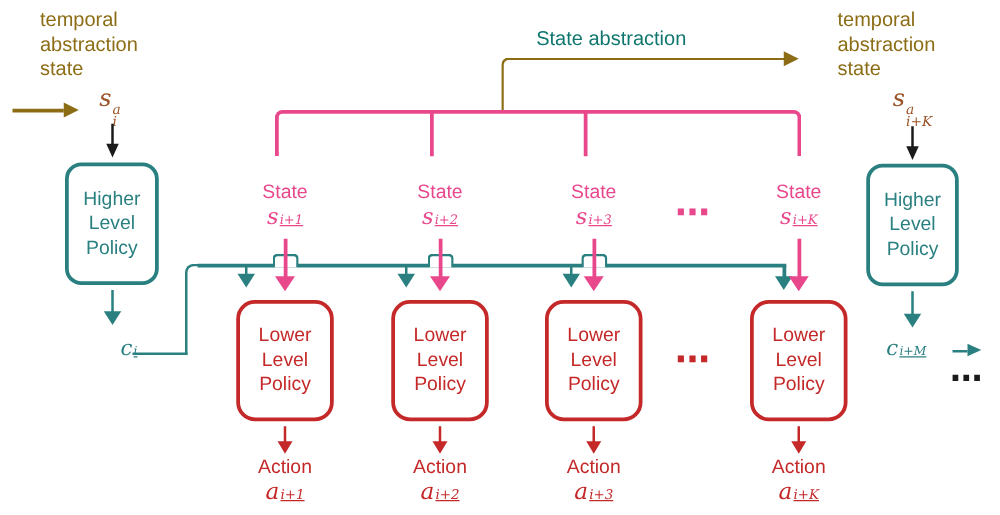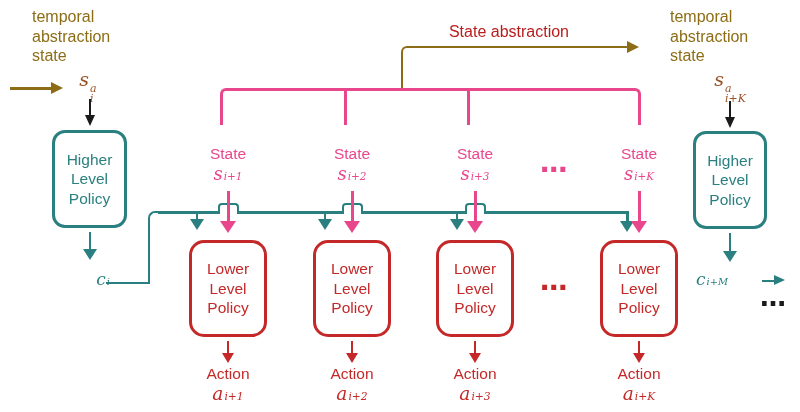--- a/index.html
+++ b/index.html
@@ -3,24 +3,24 @@
 <meta charset="utf-8">
 <style>
   html,body{margin:0;padding:0;background:#ffffff;}
   #canvas{
     position:relative;width:800px;height:412px;background:#ffffff;overflow:hidden;
     font-family:"Liberation Sans",sans-serif;
   }
   .abs{position:absolute;}
   
   .caption{width:120px;text-align:left;font-size:16px;line-height:19.5px;color:#8c6d16;}
-  .sa-label{width:160px;text-align:right;font-size:16px;color:#b91c1c;}
+  .sa-label{width:160px;text-align:center;font-size:16px;color:#0f766e;}
   .math{font-family:"DejaVu Serif",serif;font-style:italic;}
   .mstack{display:inline-flex;flex-direction:column;align-items:flex-start;font-size:0.58em;line-height:0.95;vertical-align:-0.5em;margin-left:1px;}
-  .msub{font-size:0.58em;line-height:1;margin-left:1px;}
+  .msub{font-size:0.58em;line-height:1;margin-left:1px;text-decoration:underline;}
   .brown{color:#9a5226;}
   .teal-t{color:#2a8080;}
   .pink-t{color:#e8478c;}
   .red-t{color:#c42828;}
   .state-block{width:96px;text-align:center;}
   .state-word{font-size:15.5px;color:#e8478c;display:block;}
   .state-math{font-size:18px;color:#e8478c;margin-top:1px;}
   .action-block{width:96px;text-align:center;}
   .action-word{font-size:15.5px;color:#c42828;display:block;}
   .action-math{font-size:18.5px;color:#c42828;margin-top:1px;}
@@ -208,21 +208,21 @@
 
   <div class="abs policy-box higher" style="left:693px;top:131px;width:74px;height:98px;">
     <span>Higher</span>
     <span>Level</span>
     <span>Policy</span>
   </div>
 
   <div class="abs vline" style="left:728.75px;top:233px;width:2.5px;height:19px;"></div>
   <div class="abs ah ah-down-teal" style="left:723px;top:251px;"></div>
 
-  <div class="abs math teal-t" style="left:696px;top:269px;width:58px;font-size:17px;">
+  <div class="abs math teal-t" style="left:696px;top:269px;width:58px;text-align:center;font-size:17px;">
     <span>c</span><span class="msub">i+M</span>
   </div>
 
   <div class="abs hline" style="left:762px;top:279.5px;width:12px;height:2.5px;"></div>
   <div class="abs ah ah-right-teal" style="left:774px;top:274.5px;"></div>
 
   <div class="abs dots" style="left:749px;top:284px;width:48px;font-size:26px;color:#1b1b1b;">…</div>
 
 </div>
 

